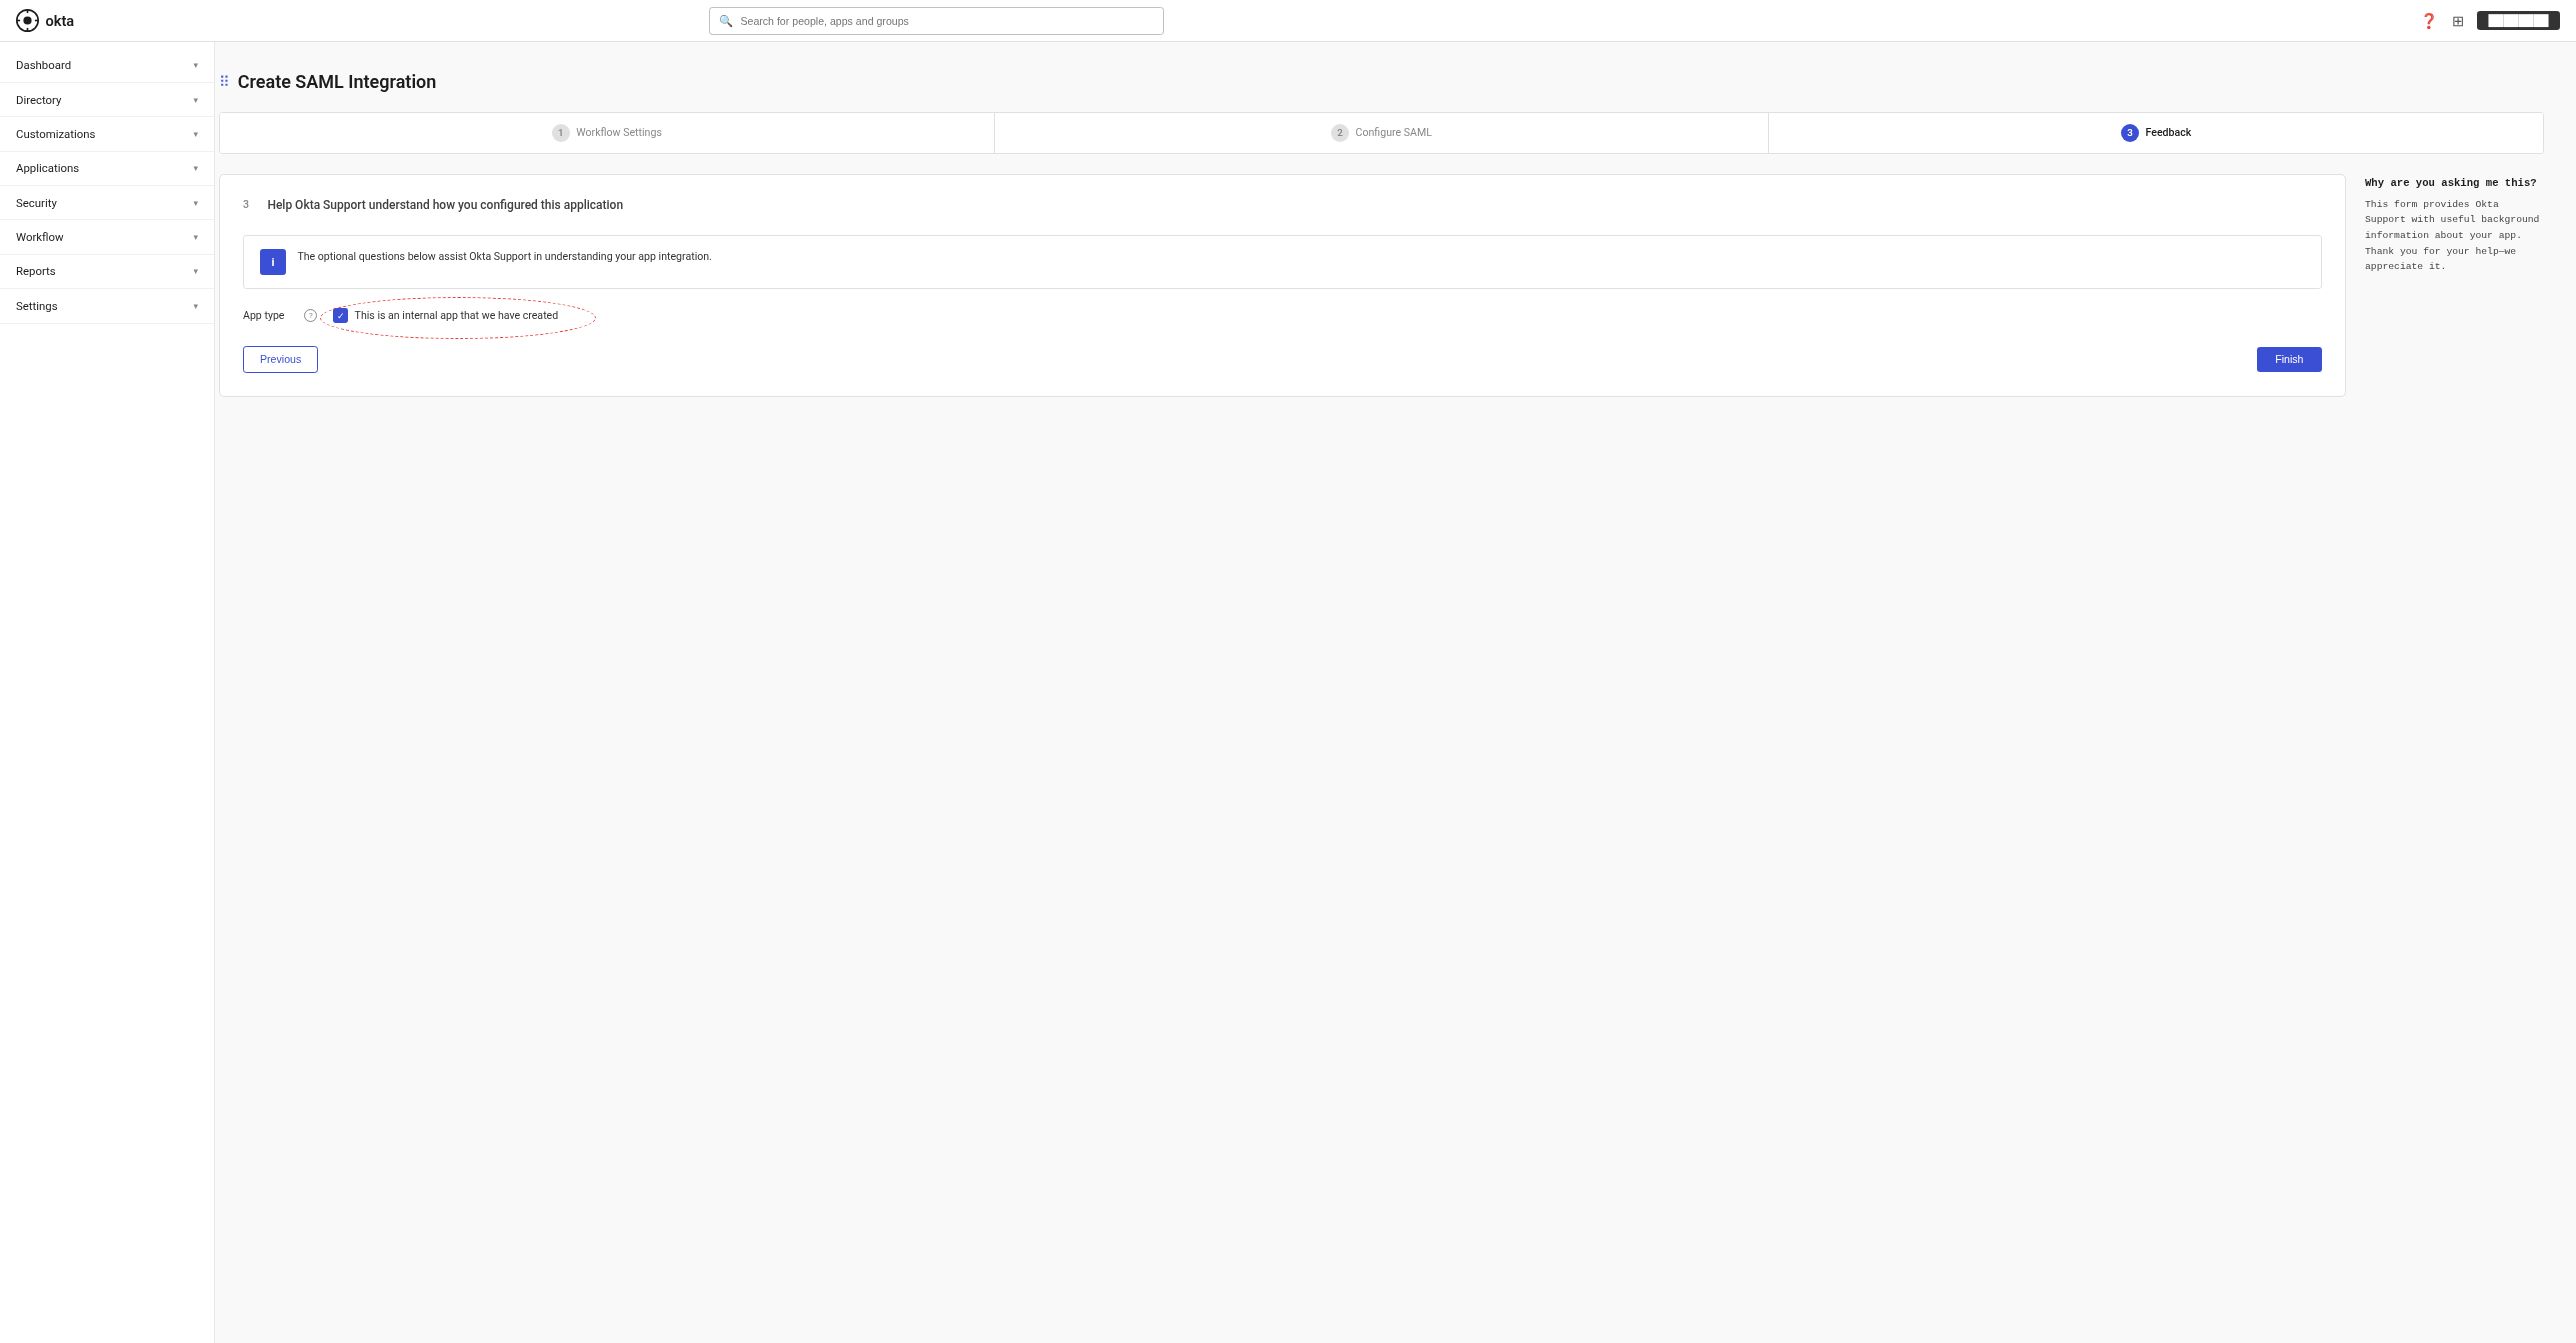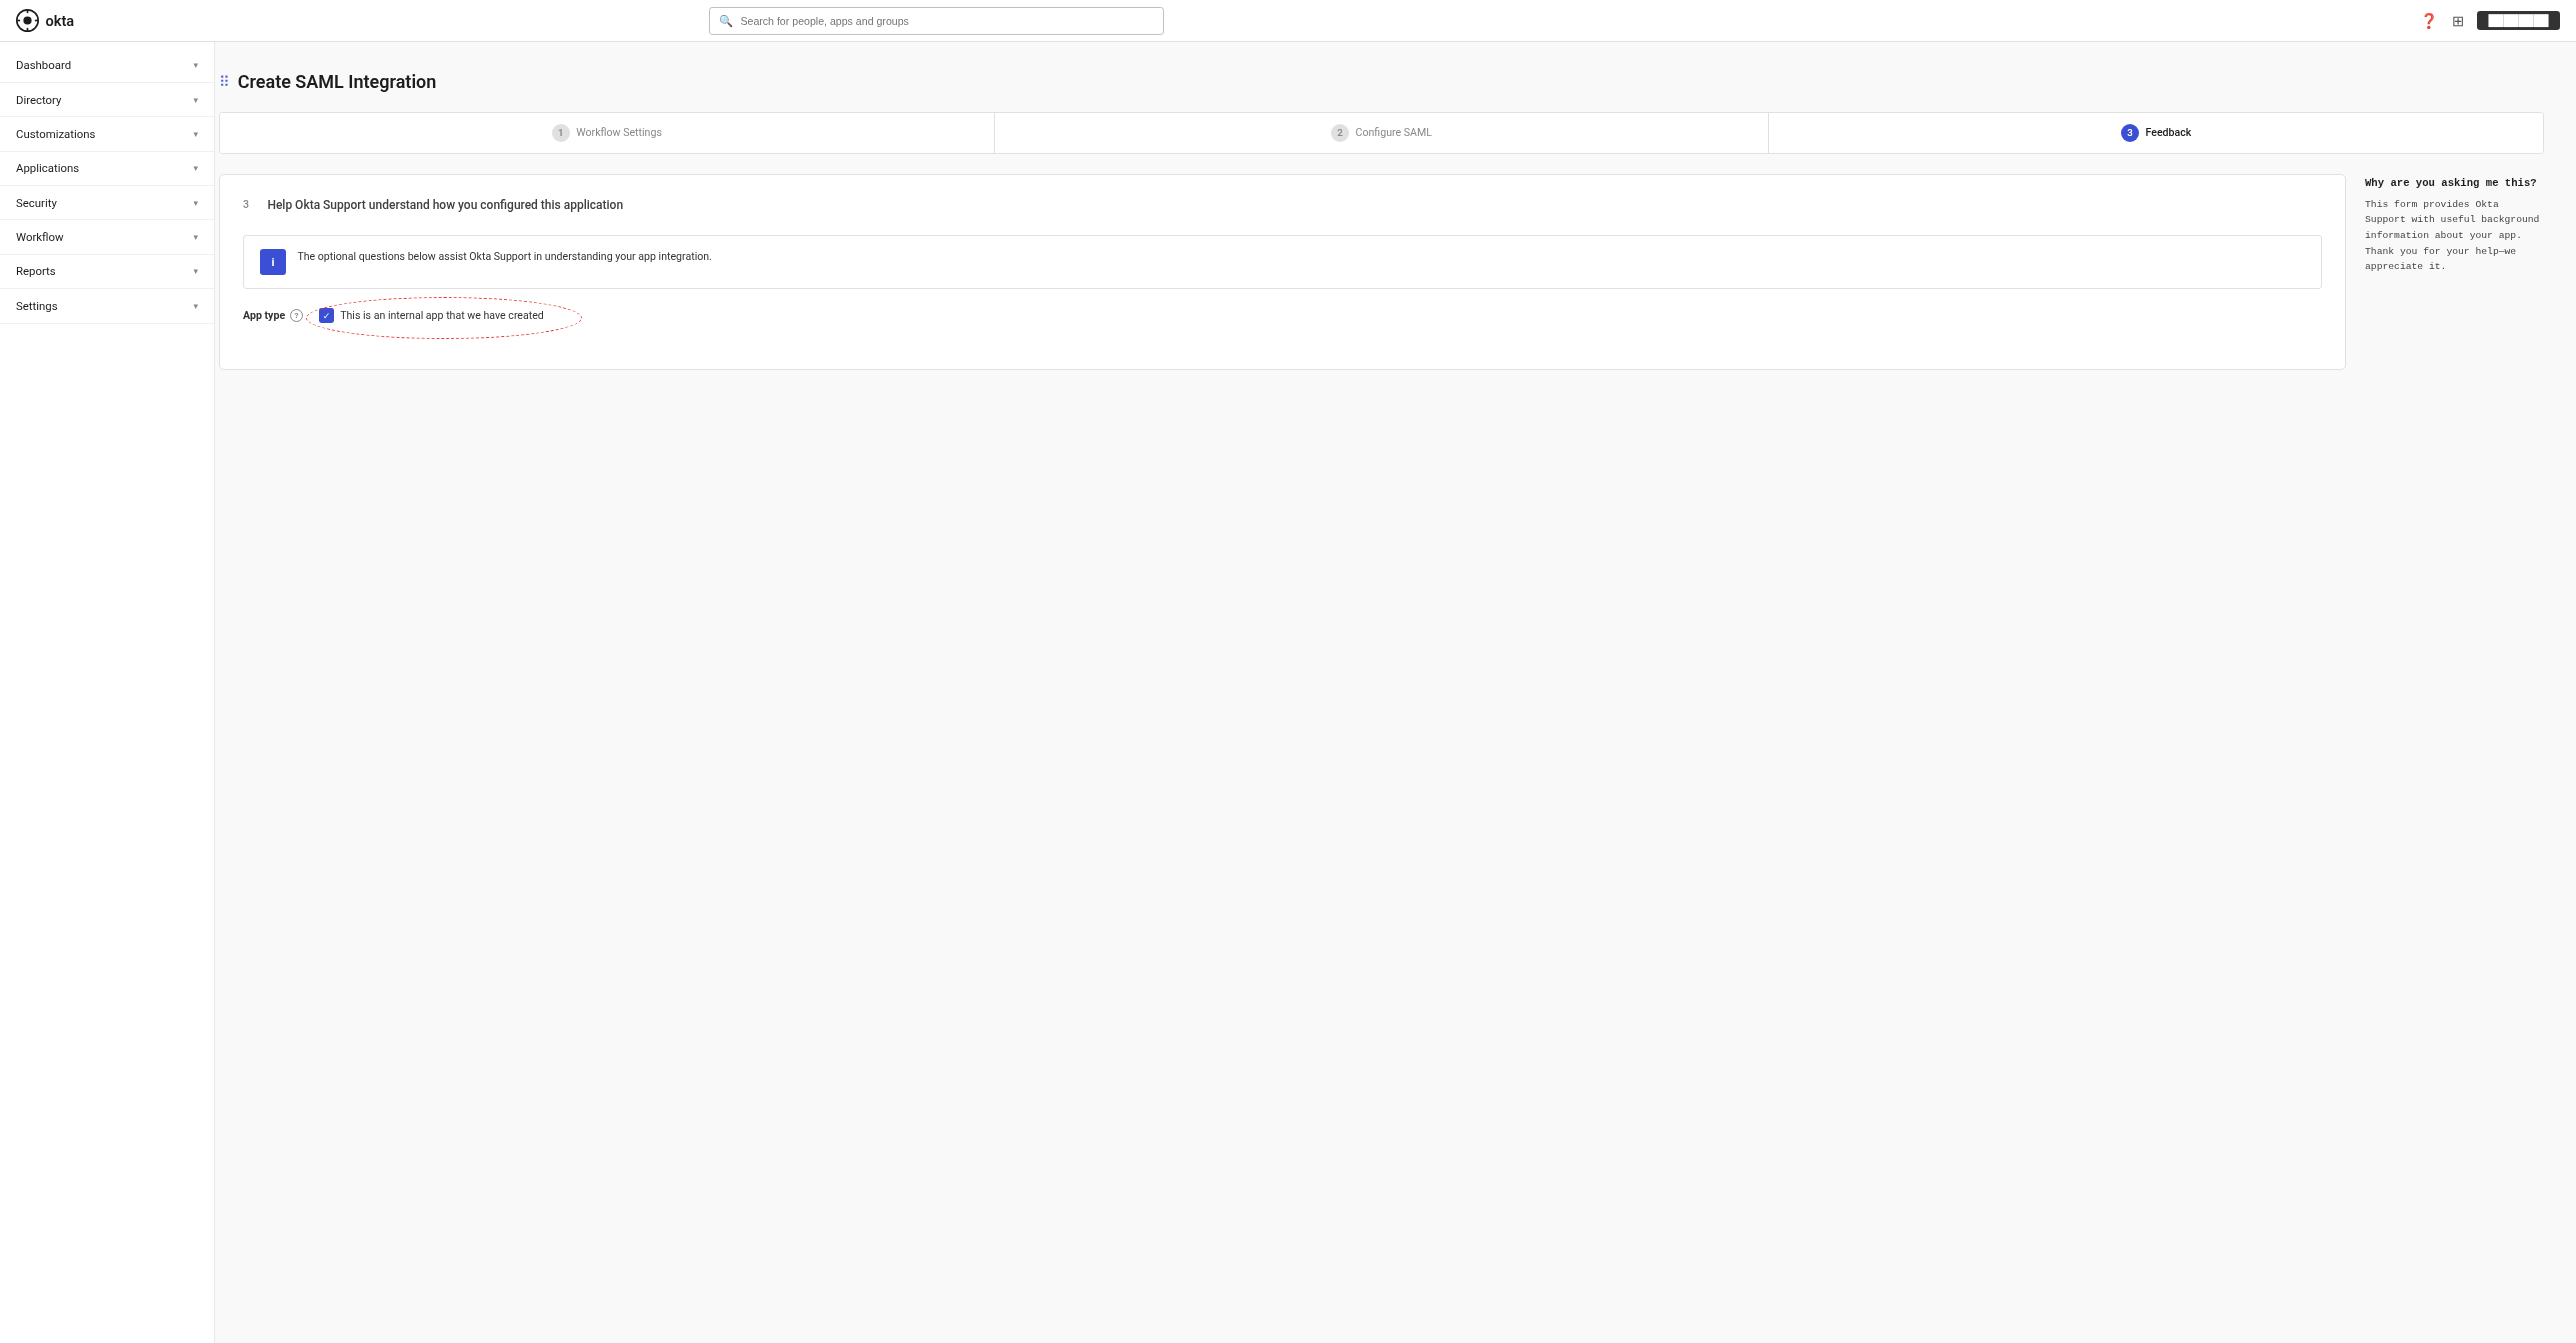--- a/index.html
+++ b/index.html
@@ -61,21 +61,21 @@
     .step-num { font-size: 10.6px; color: #888; font-weight: 500; min-width: 13px; }
     .step-title { font-size: 12px; font-weight: 500; color: #404040; }
 
     
     .info-box { display: flex; align-items: flex-start; gap: 11.4px; background: #fff; border: 0.8px solid #e0e0e0; border-radius: 3.2px; padding: 13px 16px; margin-bottom: 19.5px; }
     .info-icon { width: 26px; height: 26px; background: #3a4fd4; border-radius: 3.2px; display: flex; align-items: center; justify-content: center; color: #fff; font-size: 11.4px; font-weight: 700; flex-shrink: 0; }
     .info-text { font-size: 10.6px; color: #333; line-height: 1.5; }
 
     
     .app-type-row { display: flex; align-items: center; margin-bottom: 23px; gap: 16px; position: relative; }
-    .app-type-label { display: flex; align-items: center; gap: 5px; font-size: 10.6px; color: #333; font-weight: 700; justify-content: flex-end; }
+    .app-type-label { display: flex; align-items: center; gap: 20px; font-size: 10.6px; color: #333; font-weight: 400; justify-content: flex-end; }
     .help-icon { width: 13px; height: 13px; border-radius: 50%; border: 0.8px solid #888; display: inline-flex; align-items: center; justify-content: center; font-size: 8px; color: #888; cursor: pointer; }
     .checkbox-option { display: flex; align-items: center; gap: 6.5px; font-size: 10.6px; color: #333; }
     .checkbox-checked { width: 14.6px; height: 14.6px; background: #3a4fd4; border-radius: 2.4px; display: flex; align-items: center; justify-content: center; color: #fff; font-size: 9px; flex-shrink: 0; }
 
     
     .dashed-oval-wrapper { position: relative; }
     .dashed-oval {
       position: absolute;
       border: 1.6px dashed #e53935;
       border-radius: 50%;
@@ -199,20 +199,24 @@
           </div>
           <div class="dashed-oval-wrapper">
             <div class="dashed-oval"></div>
             <label class="checkbox-option">
               <div class="checkbox-checked">✓</div>
               <span>This is an internal app that we have created</span>
             </label>
           </div>
         </div>
 
+        <div class="buttons-row">
+          <button class="btn-previous">Previous</button>
+          <button class="btn-finish">Finish</button>
+        </div>
       </div>
 
       <div class="side-panel">
         <p class="side-panel-title">Why are you asking me this?</p>
         <p class="side-panel-text">This form provides Okta Support with useful background information about your app. Thank you for your help—we appreciate it.</p>
       </div>
     </div>
   </main>
 </div>
 

